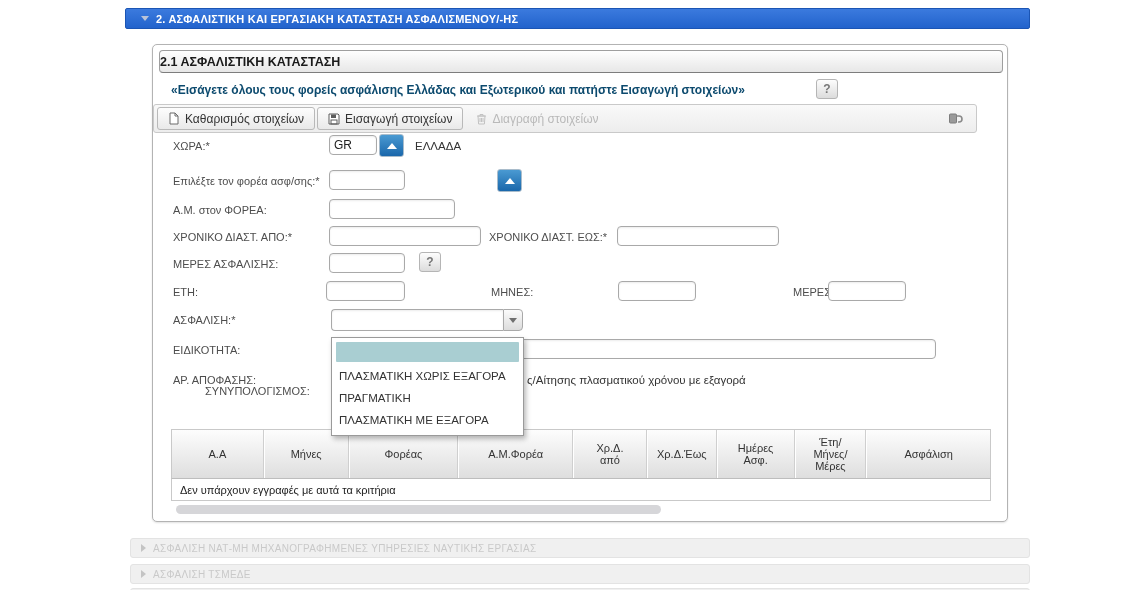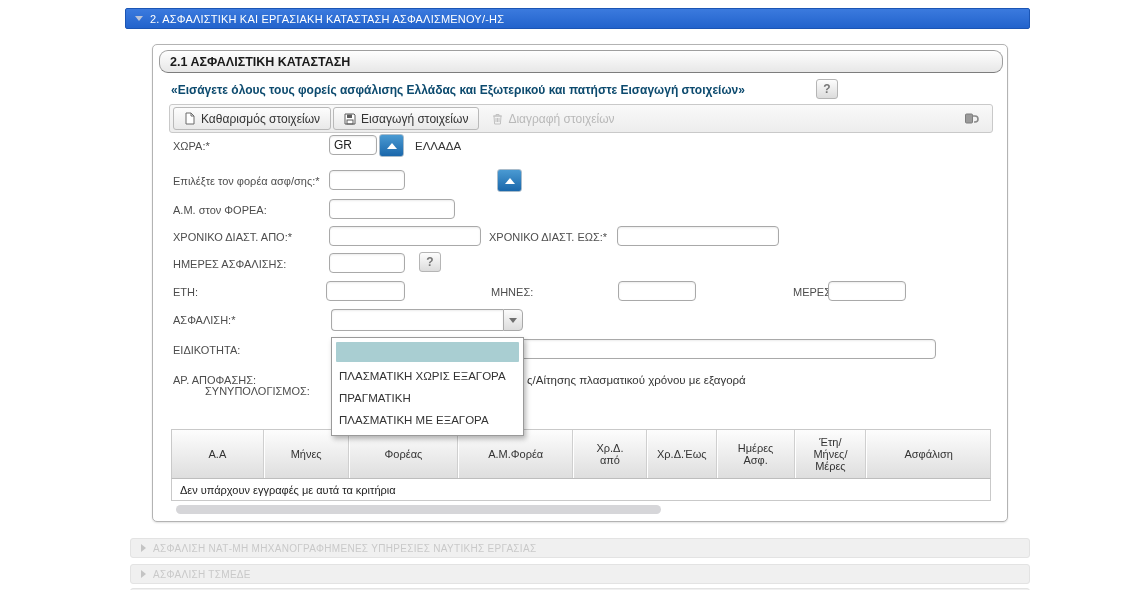--- a/index.html
+++ b/index.html
@@ -2,40 +2,40 @@
 <html><head>
 <meta charset="utf-8">
 <style>
   * { margin:0; padding:0; box-sizing:border-box; }
   body { background:#fff; font-family:"Liberation Sans", sans-serif; }
   .canvas { position:relative; width:1132px; height:590px; background:#fff; overflow:hidden; }
 
   
   .blue-bar { position:absolute; left:125px; top:8px; width:905px; height:21px;
     background:linear-gradient(#3b7ade,#2263cc); border:1px solid #1b55b4; border-radius:2px;
-    display:flex; align-items:center; color:#fff; font-size:11px; font-weight:normal; letter-spacing:.2px; }
+    display:flex; align-items:center; color:#fff; font-size:11px; font-weight:bold; letter-spacing:.2px;padding-left:6px; }
   .tri-down { width:0; height:0; border-left:4px solid transparent; border-right:4px solid transparent;
     border-top:5px solid #b9c3d8; margin:0 7px 0 9px; }
 
   
   .panel { position:absolute; left:152px; top:44px; width:856px; height:478px;
     background:#fff; border:1px solid #b3b3b3; border-radius:5px; box-shadow:0 1px 2px rgba(0,0,0,.12); }
   .panel-title { position:absolute; left:6px; top:5px; width:844px; height:23px;
     background:linear-gradient(#fefefe,#e7e7e7); border:1px solid #9e9e9e; border-bottom-color:#7d7d7d;
-    border-radius:9px; display:flex; align-items:center; padding-left:10px;
+    border-radius:4px; display:flex; align-items:center; 
     font-size:12.5px; font-weight:bold; color:#1a1a1a; }
 
   .instruction { position:absolute; left:18px; top:38px; font-size:12px; font-weight:bold; color:#0c4a6e; }
   .help-btn { position:absolute; width:22px; height:20px; background:linear-gradient(#fdfdfd,#dcdcdc);
     border:1px solid #b5b5b5; border-radius:3px; color:#777; font-size:12px; font-weight:bold;
     font-family:"Liberation Sans", sans-serif; cursor:pointer; }
   .help-top { left:663px; top:34px; }
 
   
-  .toolbar { position:absolute; left:16px; top:59px; width:824px; height:29px;
+  .toolbar { position:absolute; left:0; top:59px; width:824px; height:29px;
     background:linear-gradient(#f9f9f9,#ededed); border:1px solid #c9c9c9; border-radius:3px;
     display:flex; align-items:center; padding-left:3px; }
   .tb-btn { height:23px; margin-right:2px; display:flex; align-items:center; gap:5px;
     background:linear-gradient(#fdfdfd,#e9e9e9); border:1px solid #b9b9b9; border-radius:3px;
     padding:0 10px; font-size:12px; color:#333; font-family:"Liberation Sans", sans-serif; cursor:pointer; }
   .tb-btn.disabled { background:none; border-color:transparent; color:#b9b9b9; cursor:default; }
   .tb-btn svg { display:block; }
   .tb-lock { position:absolute; right:10px; top:5px; width:22px; height:19px; background:none; border:none; cursor:pointer; }
 
   
@@ -156,21 +156,21 @@
     </button>
 
     <div class="lbl" style="left:20px; top:159px;">Α.Μ. στον ΦΟΡΕΑ:</div>
     <input class="inp" style="left: 176px; top: 154px; width: 126px;">
 
     <div class="lbl" style="left:20px; top:186px;">ΧΡΟΝΙΚΟ ΔΙΑΣΤ. ΑΠΟ:*</div>
     <input class="inp" style="left: 176px; top: 181px; width: 152px;">
     <div class="lbl" style="left:336px; top:186px;">ΧΡΟΝΙΚΟ ΔΙΑΣΤ. ΕΩΣ:*</div>
     <input class="inp" style="left: 464px; top: 181px; width: 162px;">
 
-    <div class="lbl" style="left:20px; top:213px;">ΗΜΕΡΕΣ ΑΣΦΑΛΙΣΗΣ:</div>
+    <div class="lbl" style="left:20px; top:213px;">ΜΕΡΕΣ ΑΣΦΑΛΙΣΗΣ:</div>
     <input class="inp" style="left: 176px; top: 208px; width: 76px;">
     <button class="help-btn" style="left:266px; top:207px;">?</button>
 
     <div class="lbl" style="left:20px; top:241px;">ΕΤΗ:</div>
     <input class="inp" style="left: 173px; top: 236px; width: 79px;">
     <div class="lbl" style="left:338px; top:241px;">ΜΗΝΕΣ:</div>
     <input class="inp" style="left: 465px; top: 236px; width: 78px;">
     <div class="lbl" style="left:640px; top:241px;">ΜΕΡΕΣ:</div>
     <input class="inp" style="left: 675px; top: 236px; width: 78px;">
 

